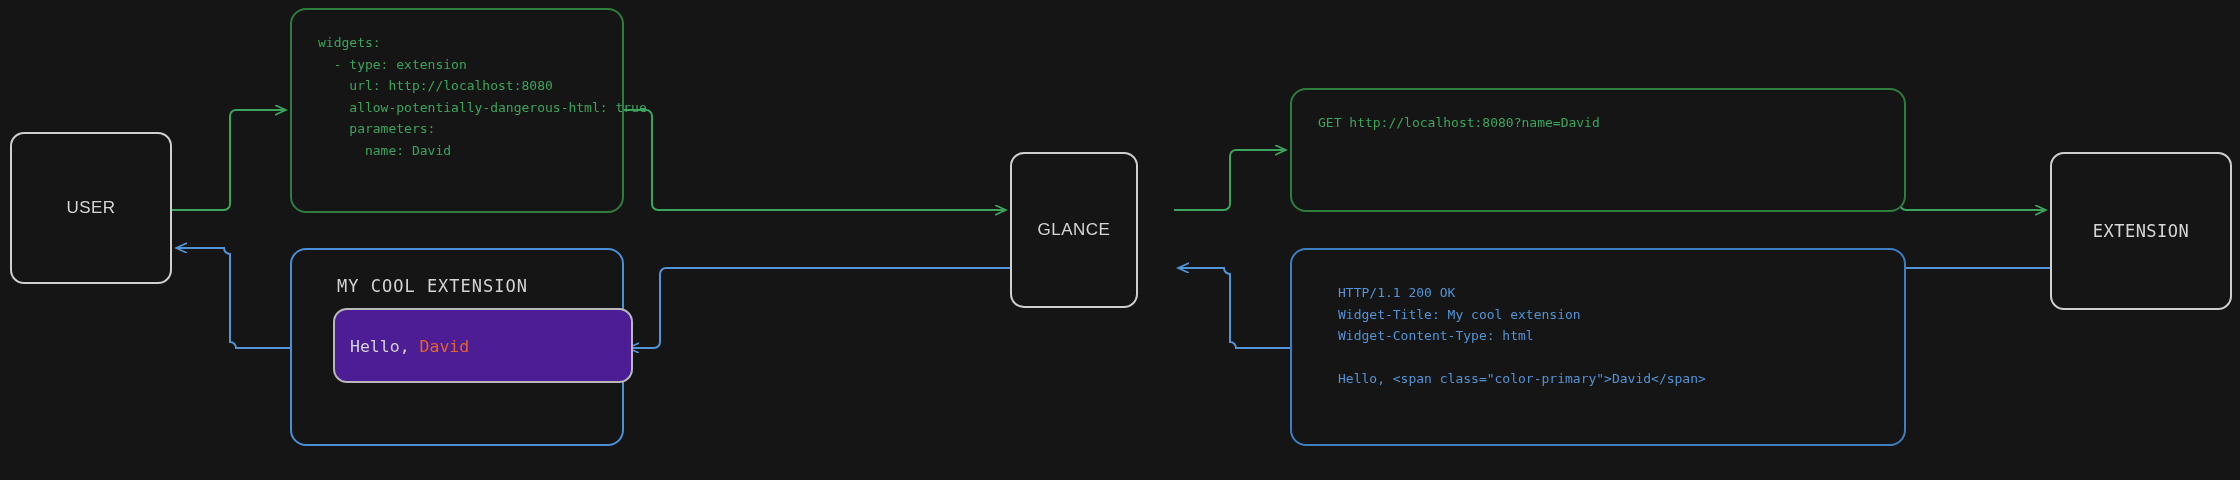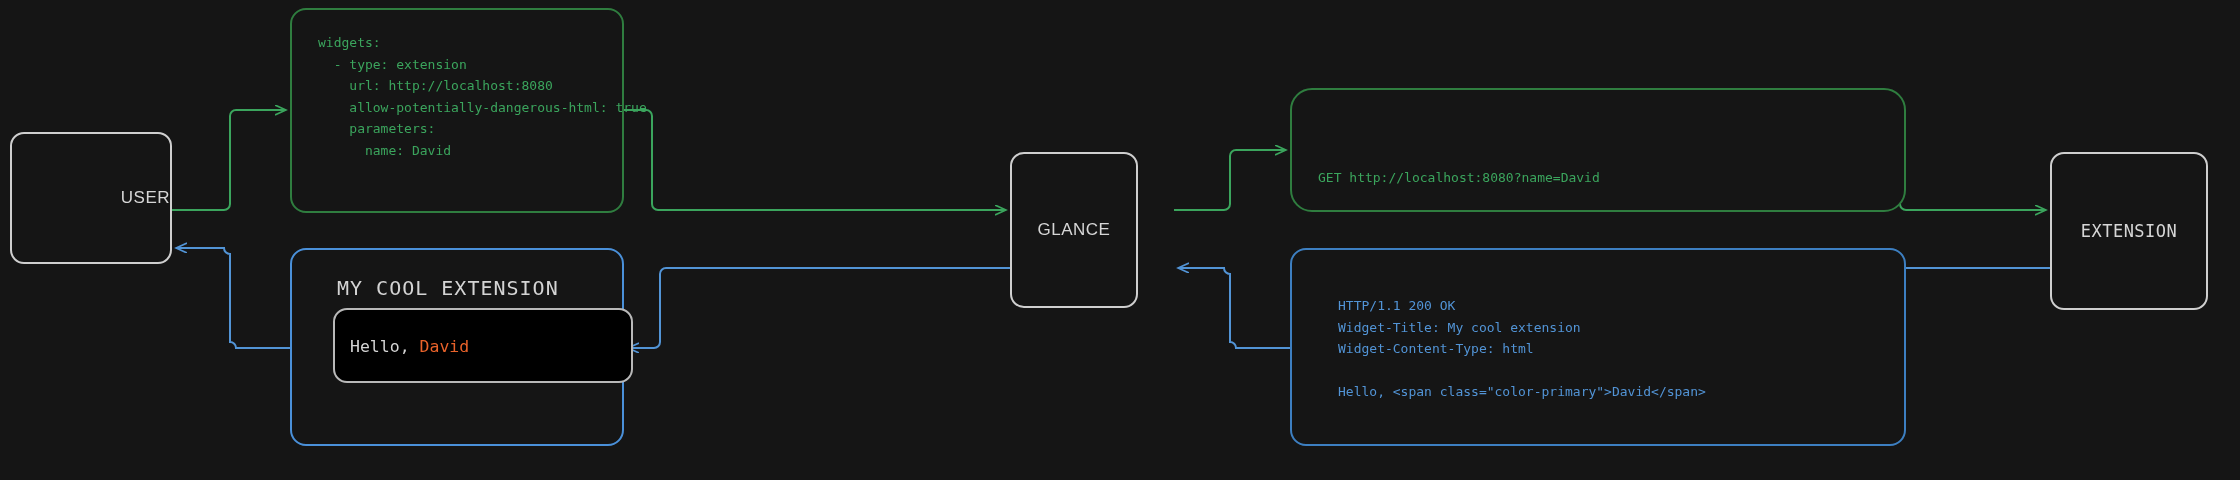--- a/index.html
+++ b/index.html
@@ -75,33 +75,33 @@
     border: 2px solid #4a90d9;
     border-radius: 16px;
     background: #151515;
   }
   .widget-title {
     position: absolute;
     left: 45px;
     top: 26px;
     color: #d4d4d4;
     font-family: "DejaVu Sans Mono", monospace;
-    font-size: 20px;
+    font-size: 17px;
     letter-spacing: 1px;
   }
   .widget-inner {
     position: absolute;
     left: 41px;
     top: 58px;
     width: 300px;
     height: 75px;
     box-sizing: border-box;
     border: 2px solid #b9b9b9;
     border-radius: 14px;
-    background: #000000;
+    background: #4c1d95;
   }
   .widget-inner-text {
     position: absolute;
     left: 15px;
     top: 27px;
     font-family: "DejaVu Sans Mono", monospace;
     font-size: 16.5px;
     color: #d4d4d4;
     white-space: pre;
   }
@@ -132,46 +132,46 @@
 
     <path d="M2050,268 H1906 a6,6 0 0 0 -6,6 V342 a6,6 0 0 1 -6,6 H1356" fill="none" stroke="#5294d6" stroke-width="2" marker-end="url(#arrow-blue)"></path>
 
     <path d="M1290,348 H1236 a6,6 0 0 0 -6,-6 V274 a6,6 0 0 1 -6,-6 H1178" fill="none" stroke="#5294d6" stroke-width="2" marker-end="url(#arrow-blue)"></path>
 
     <path d="M1010,268 H666 a6,6 0 0 0 -6,6 V342 a6,6 0 0 1 -6,6 H628" fill="none" stroke="#5294d6" stroke-width="2" marker-end="url(#arrow-blue)"></path>
 
     <path d="M290,348 H236 a6,6 0 0 0 -6,-6 V254 a6,6 0 0 1 -6,-6 H176" fill="none" stroke="#5294d6" stroke-width="2" marker-end="url(#arrow-blue)"></path>
   </svg>
 
-  <div class="node sans" style="left:10px; top:132px; width:162px; height:132px;justify-content:flex-end;">
+  <div class="node sans" style="left:10px; top:132px; width:162px; height:152px;">
     <span class="node-label">USER</span>
   </div>
 
   <div class="node sans" style="left:1010px; top:152px; width:128px; height:156px;">
     <span class="node-label">GLANCE</span>
   </div>
 
-  <div class="node mono" style="left:2050px; top:152px; width:158px; height:158px;">
+  <div class="node mono" style="left:2050px; top:152px; width:182px; height:158px;">
     <span class="node-label">EXTENSION</span>
   </div>
 
   <div class="codebox green" style="left:290px; top:8px; width:334px; height:205px;">
     <pre class="code green">widgets:
   - type: extension
     url: http://localhost:8080
     allow-potentially-dangerous-html: true
     parameters:
       name: David</pre>
   </div>
 
-  <div class="codebox green" style="left:1290px; top:88px; width:616px; height:124px; display:flex; align-items:flex-end;border-radius:22px;">
+  <div class="codebox green" style="left:1290px; top:88px; width:616px; height:124px; display:flex; align-items:flex-start;">
     <pre class="code green">GET http://localhost:8080?name=David</pre>
   </div>
 
-  <div class="codebox blue" style="left:1290px; top:248px; width:616px; height:198px; padding-top:45px; padding-left:46px;">
+  <div class="codebox blue" style="left:1290px; top:248px; width:616px; height:198px; padding-top:32px; padding-left:46px;">
     <pre class="code blue">HTTP/1.1 200 OK
 Widget-Title: My cool extension
 Widget-Content-Type: html
 
 Hello, &lt;span class="color-primary"&gt;David&lt;/span&gt;</pre>
   </div>
 
   <div class="widget-card" style="left:290px; top:248px; width:334px; height:198px;">
     <div class="widget-title">MY COOL EXTENSION</div>
     <div class="widget-inner">

